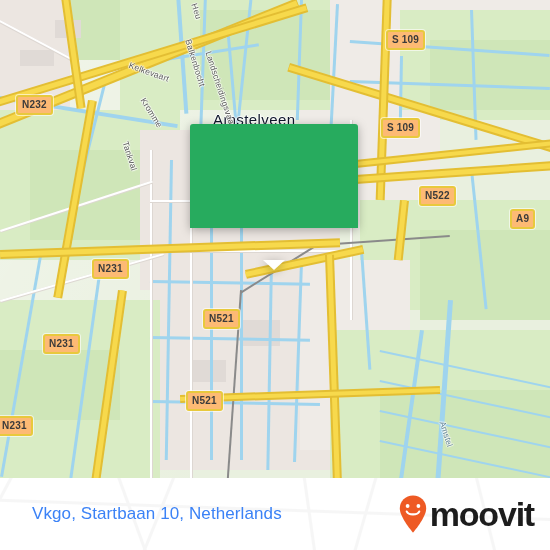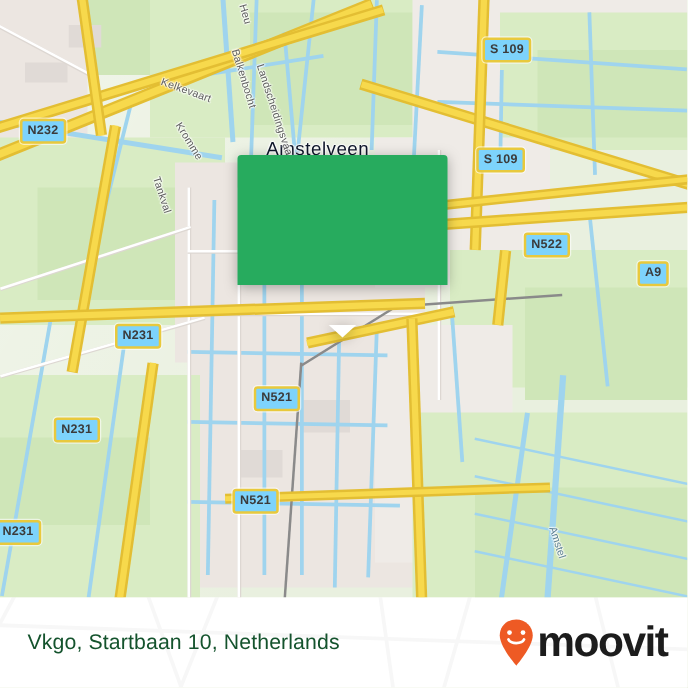--- a/index.html
+++ b/index.html
@@ -57,21 +57,21 @@
     border-radius: 3px;
     color: #3b3b3b;
     font-size: 10px;
     font-weight: bold;
     line-height: 13px;
     padding: 1px 4px 2px 4px;
     letter-spacing: 0.2px;
     white-space: nowrap;
     box-shadow: 0 0 0 1px rgba(255,255,255,0.6);
   }
-  .shield.yellow { background: #7dd3fc; }
+  .shield.yellow { background: #fdba74; }
 
   .placelabel {
     position: absolute;
     color: #0f172a;
     font-size: 15px;
     letter-spacing: 0.4px;
     text-shadow:
        1px 0 1px #fff, -1px 0 1px #fff, 0 1px 1px #fff, 0 -1px 1px #fff;
     white-space: nowrap;
   }
@@ -156,24 +156,24 @@
     overflow: hidden;
   }
   #bottombar-watermark {
     position: absolute; inset: 0;
     opacity: 0.055;
     background: #ffffff;
   }
   .wm-line { position: absolute; background: #6f6f6f; transform-origin: 0 0; }
   #address {
     position: absolute;
-    left: 22px;
+    left: 32px;
     top: 50%;
     transform: translateY(-50%);
-    color: #14532d;
+    color: #3b82f6;
     font-size: 17px;
     letter-spacing: 0.1px;
     white-space: nowrap;
   }
   #brand {
     position: absolute;
     right: 16px;
     top: 50%;
     transform: translateY(-50%);
     display: flex;

